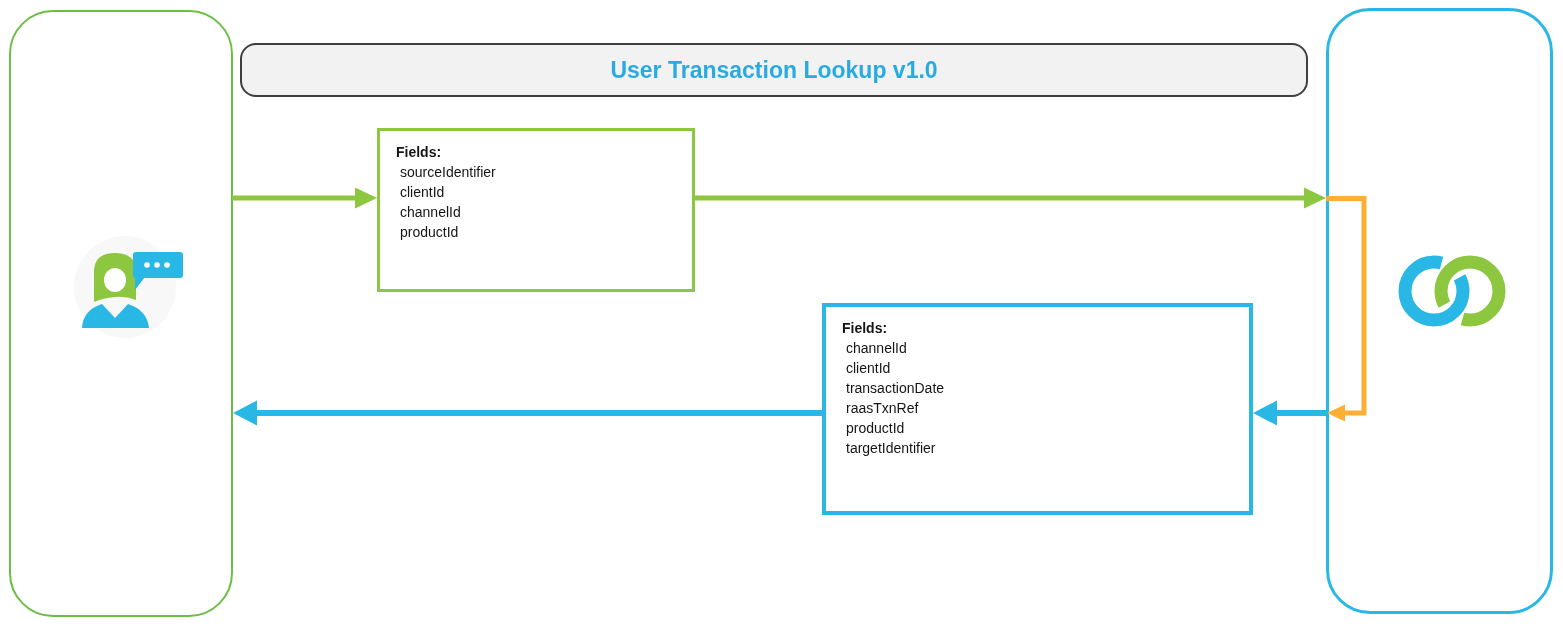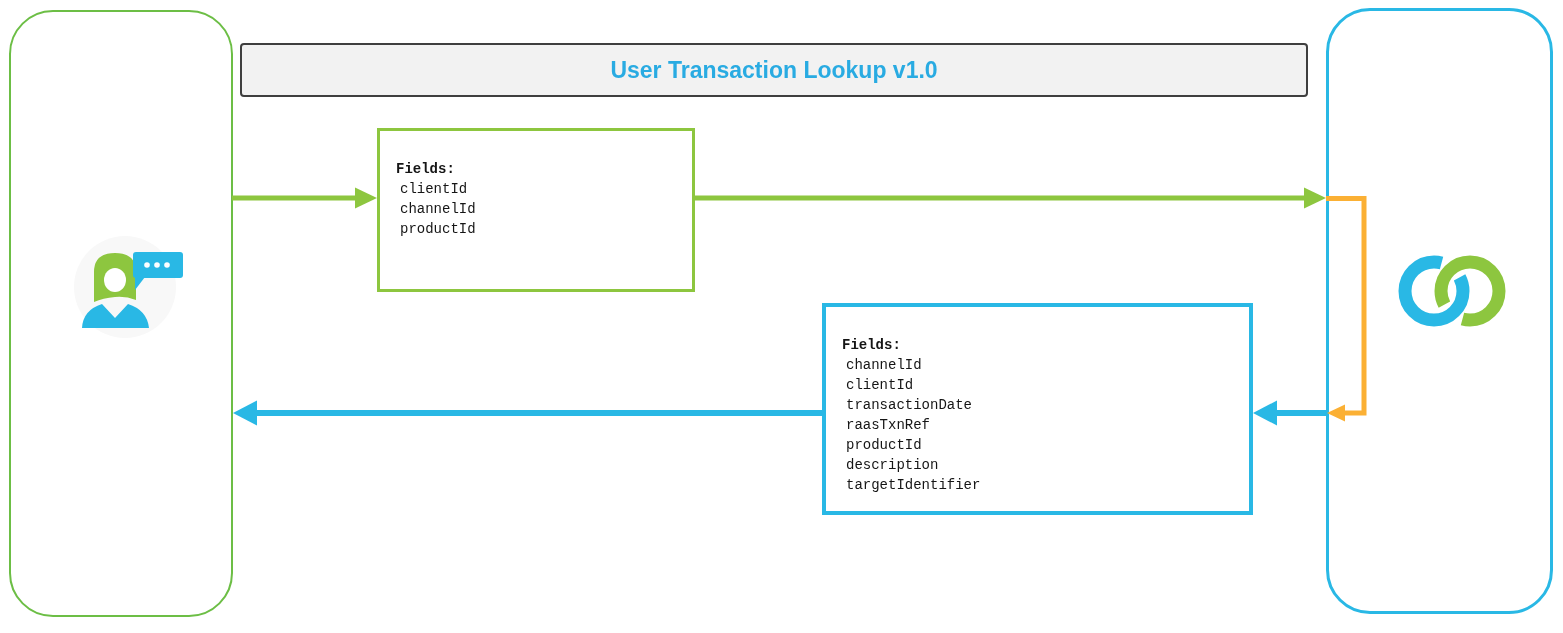--- a/index.html
+++ b/index.html
@@ -22,39 +22,38 @@
   }
   .endpoint.service {
     left: 1326px; top: 8px; width: 227px; height: 606px;
     border: 3px solid var(--blue);
   }
   .title-bar {
     position: absolute;
     left: 240px; top: 43px; width: 1068px; height: 54px;
     background: var(--title-bg);
     border: 2px solid var(--title-border);
-    border-radius: 4px;
+    border-radius: 16px;
     box-sizing: border-box;
     display: flex; align-items: center; justify-content: center;
     z-index: 3;
   }
   .title-bar .title-text {
     color: var(--title-text);
     font-size: 23px;
     font-weight: bold;
   }
   .fields-box {
     position: absolute;
     background: #ffffff;
     box-sizing: border-box;
     color: var(--text);
     font-size: 14px;
     z-index: 2;
-    padding: 28px 16px;
-    font-family: Liberation Mono, monospace;
+    padding: 11px 16px;
   }
   .fields-box.request {
     left: 377px; top: 128px; width: 318px; height: 164px;
     border: 3px solid var(--green);
   }
   .fields-box.response {
     left: 822px; top: 303px; width: 431px; height: 212px;
     border: 4px solid var(--blue);
   }
   .fields-header { font-weight: bold; line-height: 20px; }
@@ -80,35 +79,35 @@
 
   <div class="endpoint service"></div>
 
   <div class="title-bar">
     <span class="title-text">User Transaction Lookup v1.0</span>
   </div>
 
   <div class="fields-box request">
     <div class="fields-header">Fields:</div>
     <ul class="fields-list">
+      <li>sourceIdentifier</li>
       <li>clientId</li>
       <li>channelId</li>
       <li>productId</li>
     </ul>
   </div>
 
   <div class="fields-box response">
     <div class="fields-header">Fields:</div>
     <ul class="fields-list">
       <li>channelId</li>
       <li>clientId</li>
       <li>transactionDate</li>
       <li>raasTxnRef</li>
       <li>productId</li>
-      <li>description</li>
       <li>targetIdentifier</li>
     </ul>
   </div>
 
   <svg class="overlay" width="1563" height="633" viewBox="0 0 1563 633">
 
     <g>
       <line class="stroke-green" x1="232" y1="198" x2="356" y2="198" stroke-width="5"></line>
       <polygon class="fill-green" points="377,198 355,187.5 355,208.5"></polygon>
     </g>

